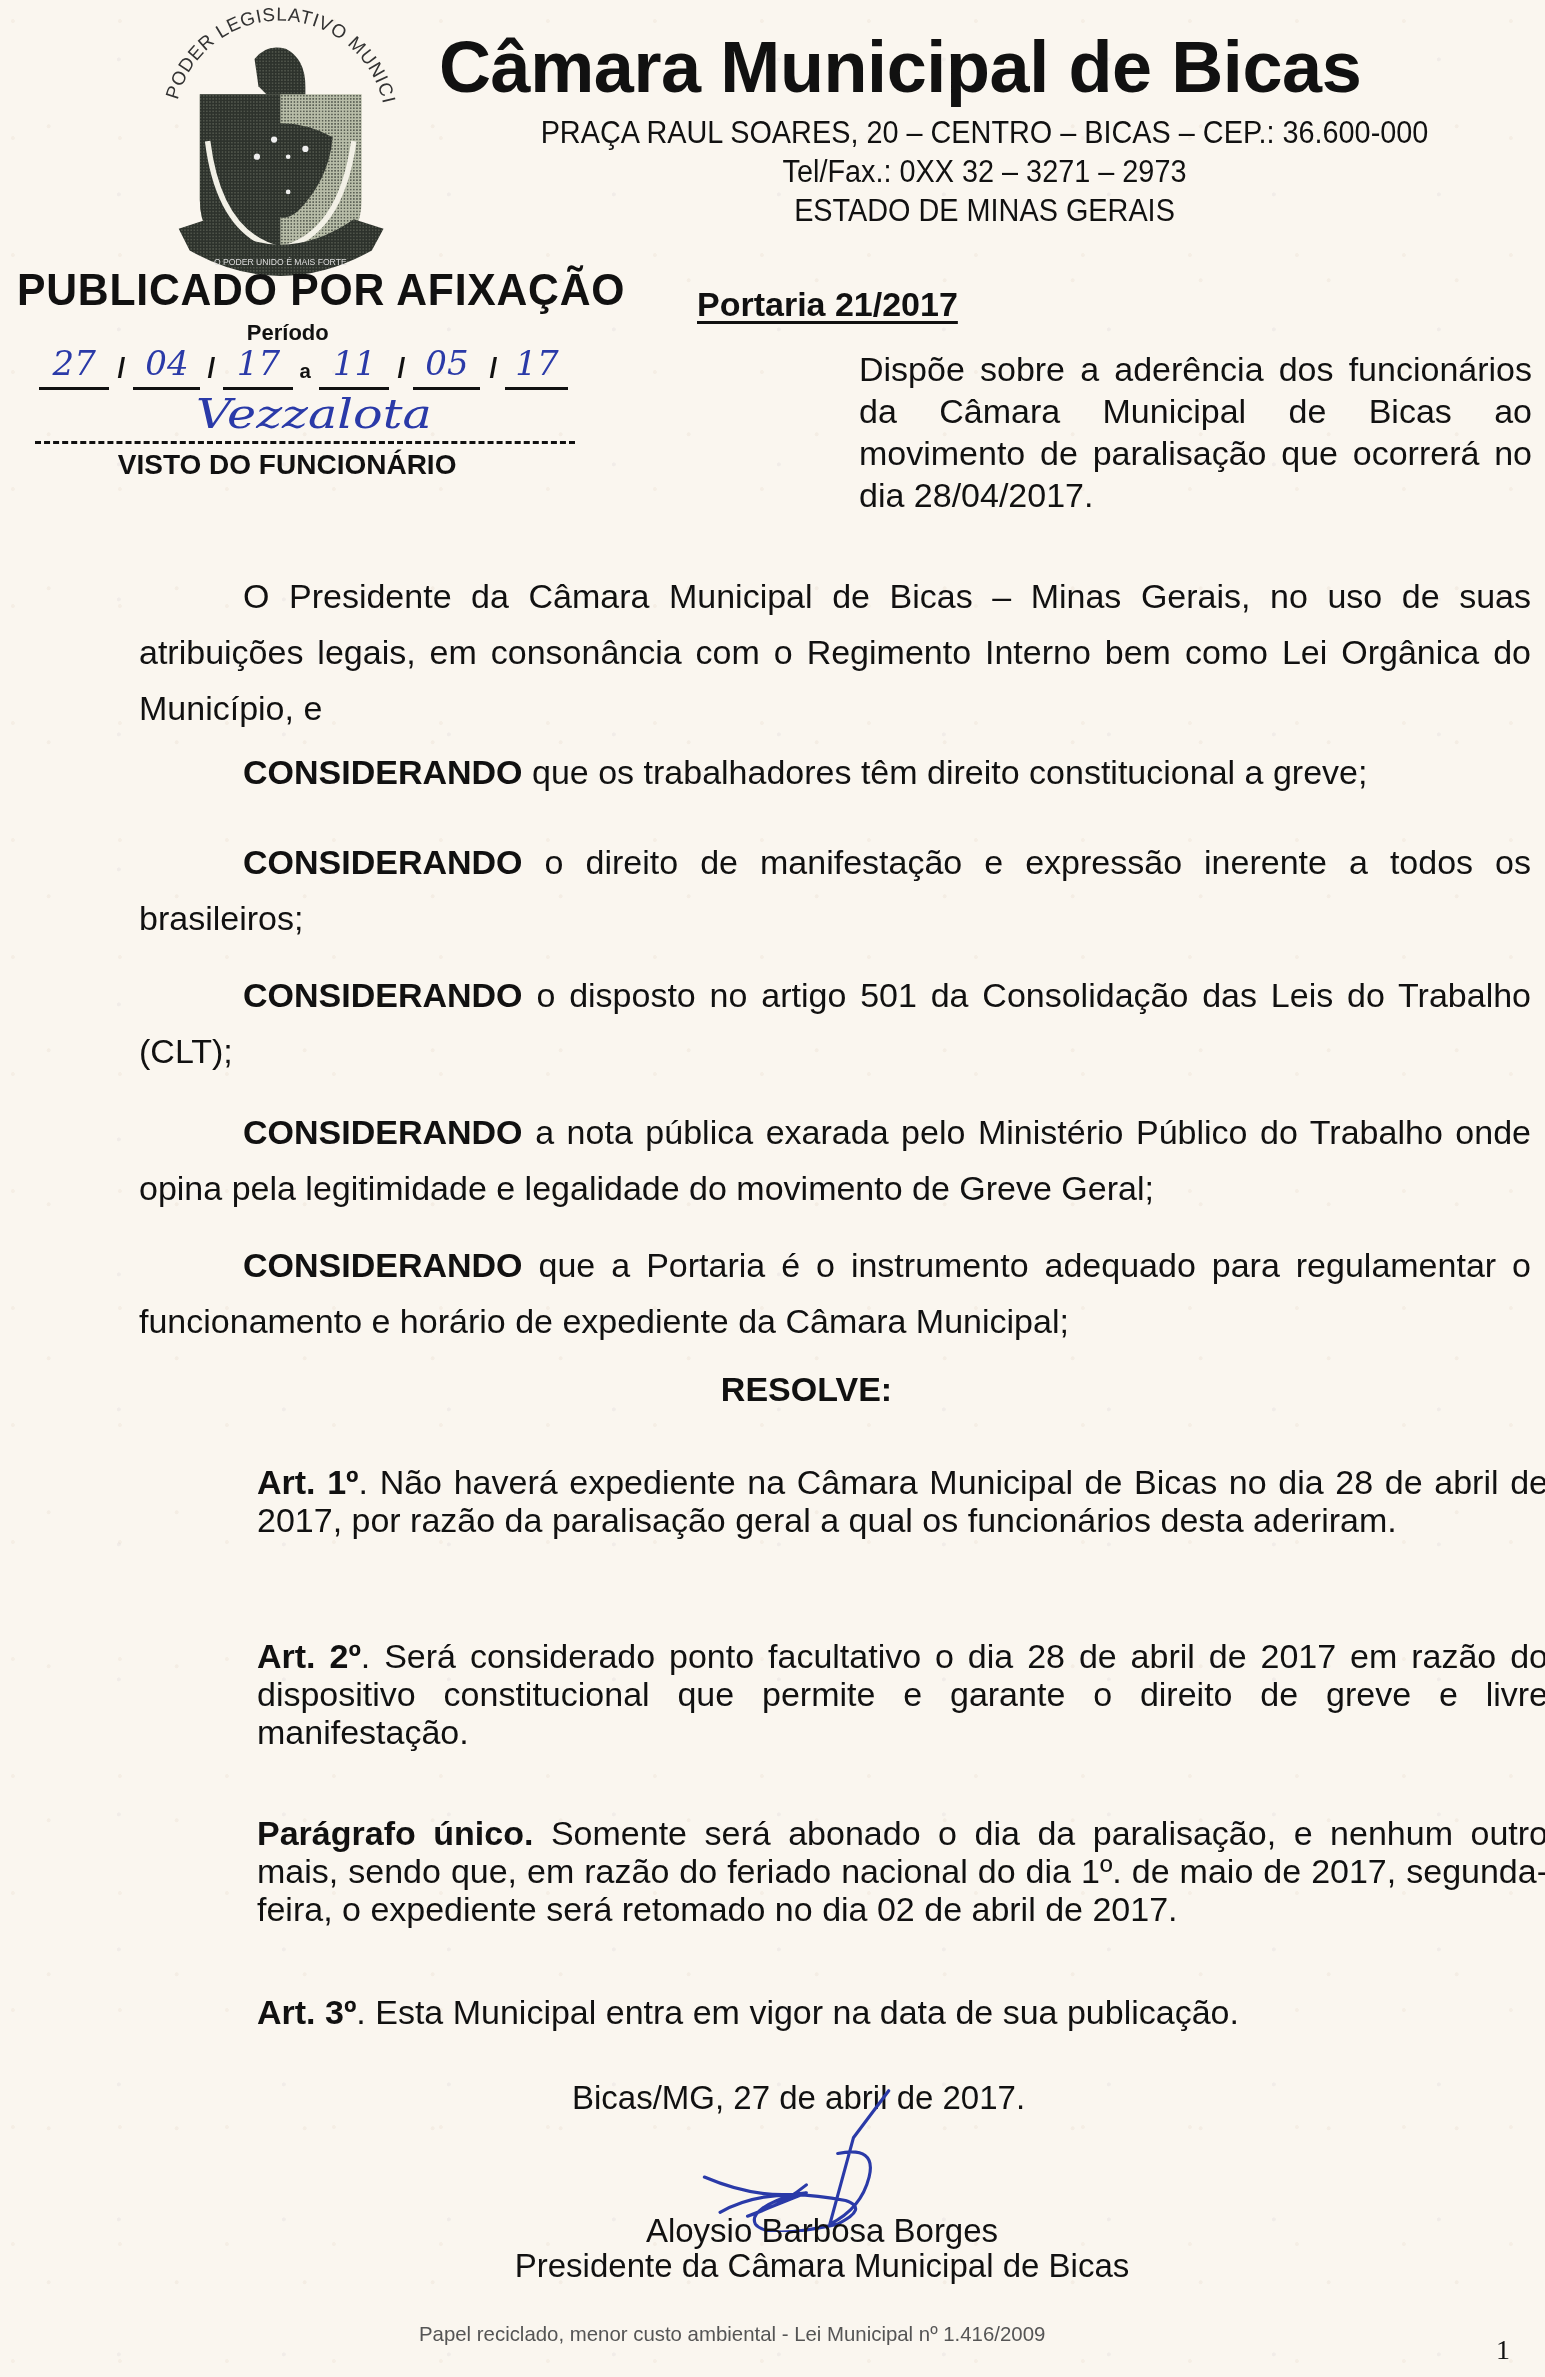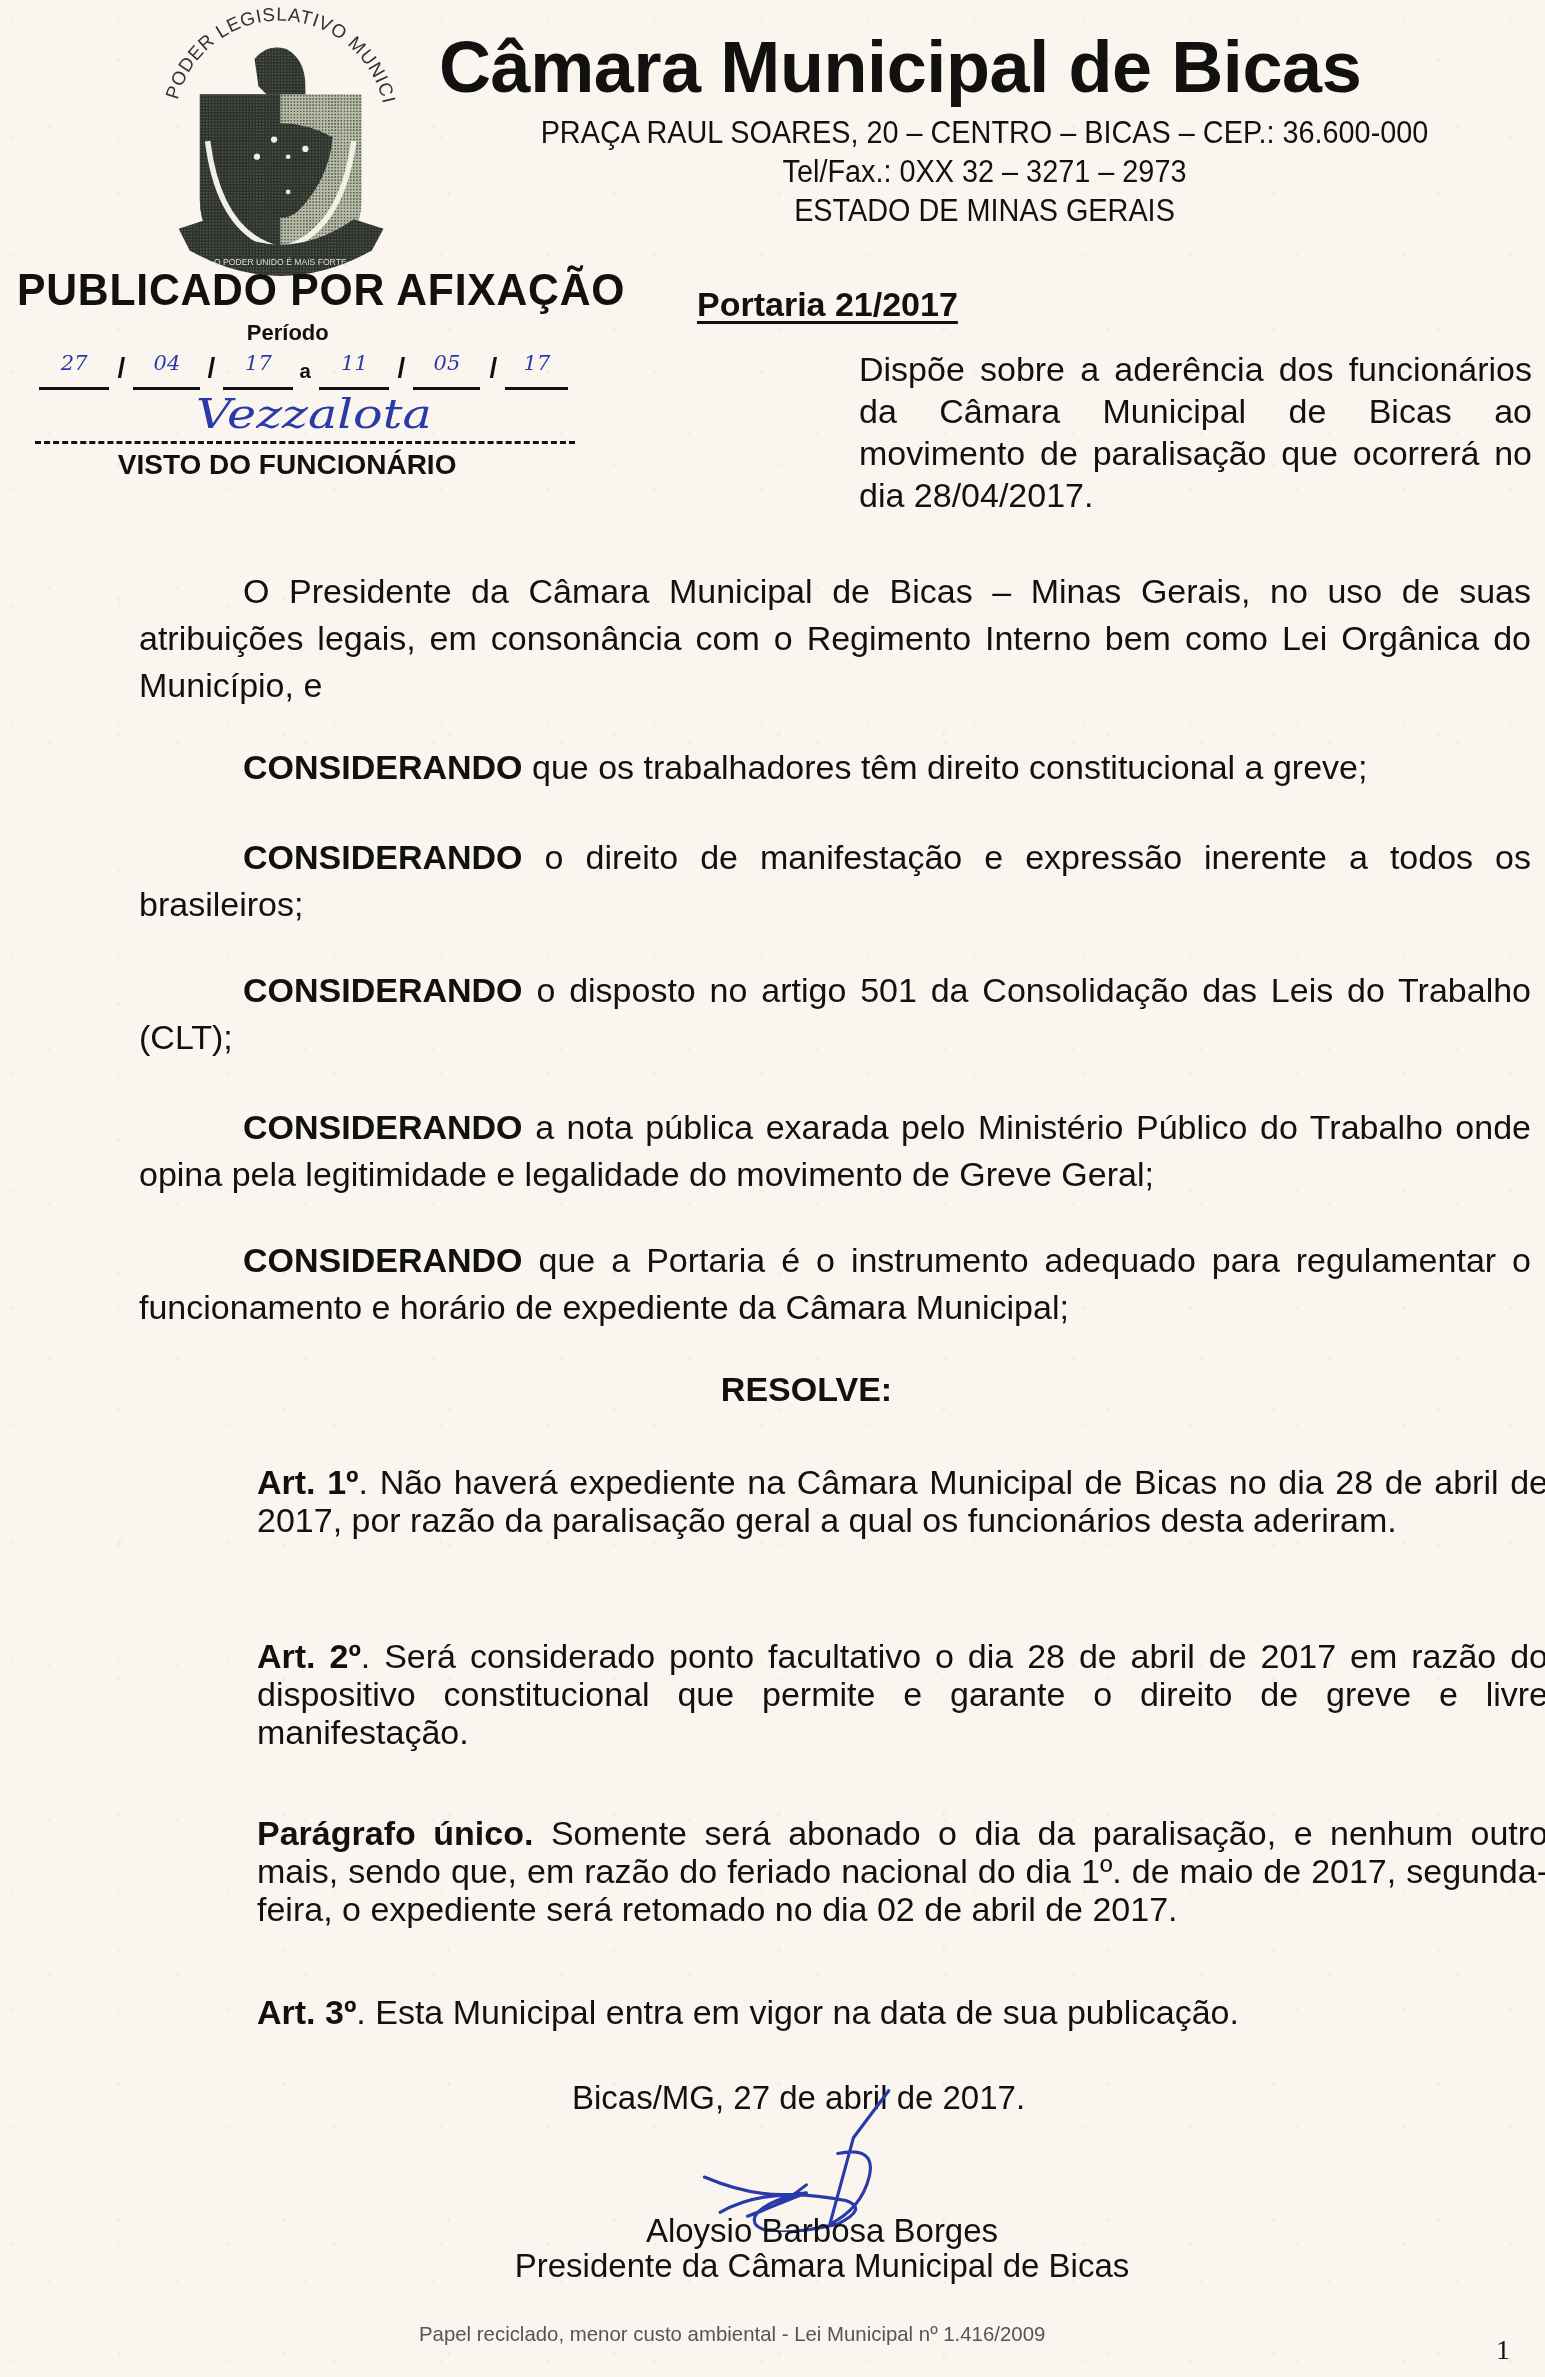--- a/index.html
+++ b/index.html
@@ -23,34 +23,34 @@
   .hdr-state { top: 192px; }
 
   
   .logo { left: 149px; top: 0px; width: 258px; height: 290px; }
 
   
   .stamp { left: 7.8px; top: 265px; width: 579px; height: 227px; }
   .stamp-title { position: absolute; left: 9.4px; top: 0; font-size: 44px; font-weight: bold; letter-spacing: 0.8px; white-space: nowrap; transform: scaleX(0.97); transform-origin: left; }
   .stamp-periodo { position: absolute; left: 239px; top: 55px; font-size: 22px; font-weight: bold; }
   .stamp-dates { position: absolute; left: 15.7px; top: 78px; width: 556px; height: 47px; }
-  .date-field { position: absolute; top: 0; height: 44px; border-bottom: 3.1px solid #111; text-align: center; color: #2a3aa8; font-family: "DejaVu Serif", serif; font-style: italic; font-size: 21px; line-height: 41px; }
+  .date-field { position: absolute; top: 0; height: 44px; border-bottom: 3.1px solid #111; text-align: center; color: #2a3aa8; font-family: "DejaVu Serif", serif; font-style: italic; font-size: 34px; line-height: 41px; }
   .date-sep { position: absolute; top: 9.4px; font-size: 28px; font-weight: bold; }
   .stamp-sign { position: absolute; left: 188px; top: 125px; color: #2a3aa8; font-family: "DejaVu Serif", serif; font-style: italic; font-size: 41px; transform: scaleX(1.2); transform-origin: left; }
   .stamp-line { position: absolute; left: 27px; top: 176px; width: 540px; border-top: 3.9px dashed #111; }
   .stamp-visto { position: absolute; left: 110px; top: 184px; font-size: 28px; font-weight: bold; white-space: nowrap; text-align: right; }
 
   
   .portaria { left: 697px; top: 257px; font-size: 34px; font-weight: bold; text-decoration: underline; text-decoration-thickness: 3.1px; text-underline-offset: 4.7px; white-space: nowrap; margin-top: 28px; }
 
   
   .summary { left: 859px; top: 348px; width: 673px; font-size: 34px; line-height: 42px; text-align: justify; text-align-last: left; }
 
   
-  .body-block { left: 139px; width: 1392px; font-size: 34px; line-height: 47px; text-align: justify; }
+  .body-block { left: 139px; width: 1392px; font-size: 34px; line-height: 56px; text-align: justify; }
   .indent { text-indent: 104px; }
   .art { left: 241px; width: 1291px; font-size: 34px; line-height: 38px; text-align: justify; margin-left: 16px; }
   .resolve { left: 0; width: 1613px; text-align: center; font-weight: bold; font-size: 34px; }
   b { font-weight: bold; }
 
   
   .sign-date { left: 572px; top: 2079px; font-size: 33px; white-space: nowrap; }
   .sig-svg { left: 673px; top: 2075px; width: 251px; height: 157px; }
   .sign-name { left: 0; width: 1644px; text-align: center; top: 2212px; font-size: 33px; }
   .sign-role { left: 0; width: 1644px; text-align: center; top: 2247px; font-size: 33px; }

